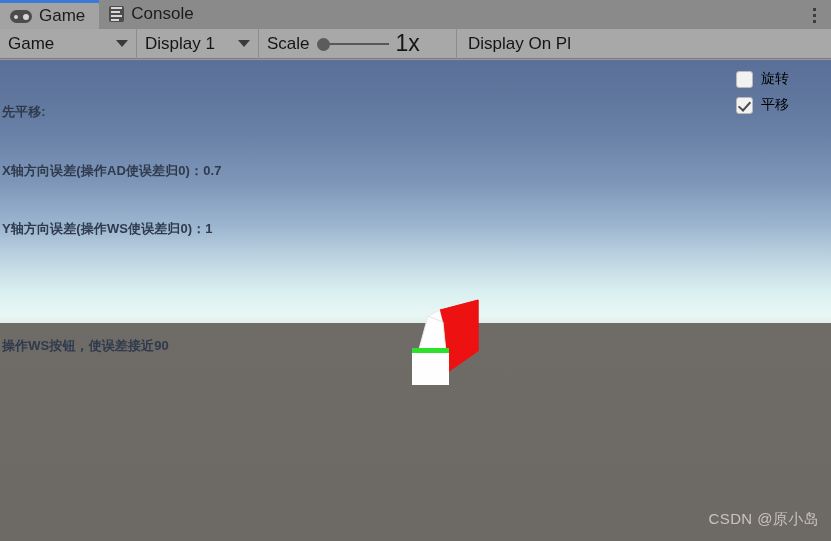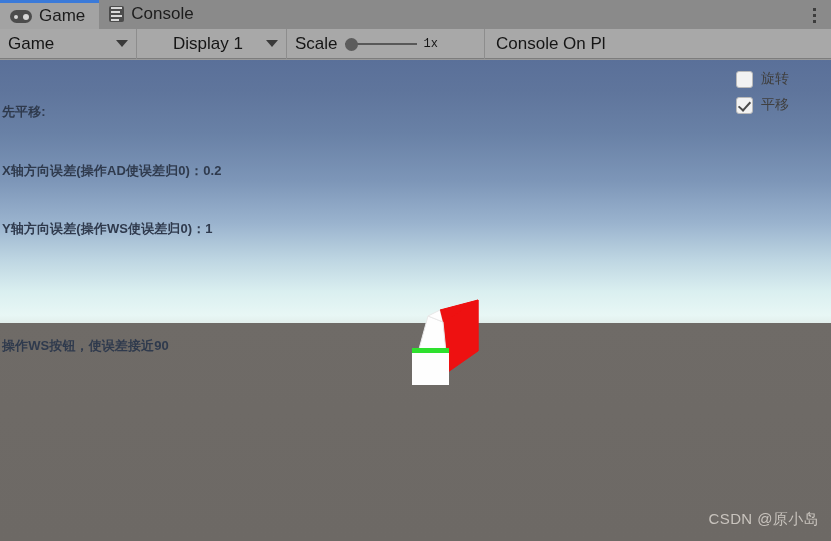--- a/index.html
+++ b/index.html
@@ -99,37 +99,37 @@
   .tb-item .txt { line-height: 1; }
   .caret {
     width: 0; height: 0;
     border-left: 6px solid transparent;
     border-right: 6px solid transparent;
     border-top: 7px solid #3a3a3a;
     margin-left: auto;
     flex: none;
   }
   #tb-game { width: 137px; }
-  #tb-display { width: 122px; margin-left: 28px; }
+  #tb-display { width: 122px; }
   #tb-aspect { width: 248px; }
   #tb-scale { width: 198px; gap: 7px; }
   #tb-maximize { flex: 1; border-right: none; padding-left: 11px; }
 
   
   .slider { position: relative; width: 72px; height: 16px; flex: none; }
   .slider .track {
     position: absolute; left: 0; top: 7px;
     width: 72px; height: 2px; background: #585858;
   }
   .slider .knob {
     position: absolute; left: 0; top: 2px;
     width: 13px; height: 13px; border-radius: 50%;
     background: #5c5c5c;
   }
-  .scale-val { font-size: 12px; font-family: Liberation Mono, monospace; }
+  .scale-val { font-size: 23px; }
 
   
   #gameview {
     position: absolute; top: 60px; left: 0;
     width: 831px; height: 481px;
     overflow: hidden;
   }
   #sky {
     position: absolute; top: 0; left: 0;
     width: 831px; height: 263px;
@@ -181,21 +181,21 @@
   }
   .chk-box.on::after {
     content: "";
     position: absolute;
     left: 4px; top: 1px;
     width: 5px; height: 10px;
     border: solid #4a4a4a;
     border-width: 0 2px 2px 0;
     transform: rotate(42deg);
   }
-  .chk-label { font-size: 14px; color: #404040; }
+  .chk-label { font-size: 14px; color: #000000; }
 
   
   #cubes { position: absolute; left: 0; top: 0; width: 831px; height: 481px; }
 
   
   #watermark {
     position: absolute; right: 12px; bottom: 12px;
     font-size: 15px;
     color: #c9c4be;
     letter-spacing: 0.4px;
@@ -238,31 +238,31 @@
     </div>
     <div class="tb-item" id="tb-scale">
       <span class="txt">Scale</span>
       <span class="slider">
         <span class="track"></span>
         <span class="knob"></span>
       </span>
       <span class="scale-val">1x</span>
     </div>
     <div class="tb-item" id="tb-maximize">
-      <span class="txt">Console On Pl</span>
+      <span class="txt">Display On Pl</span>
     </div>
   </div>
 
   <div id="gameview">
     <div id="sky"></div>
     <div id="ground"></div>
 
     <div id="overlay-text">
       <div class="blk">先平移:</div>
-      <div class="blk">X轴方向误差(操作AD使误差归0)：0.2</div>
+      <div class="blk">X轴方向误差(操作AD使误差归0)：0.7</div>
       <div class="blk">Y轴方向误差(操作WS使误差归0)：1</div>
       <div class="gap"></div>
       <div class="blk">操作WS按钮，使误差接近90</div>
       
       
       
       
       
       
       

